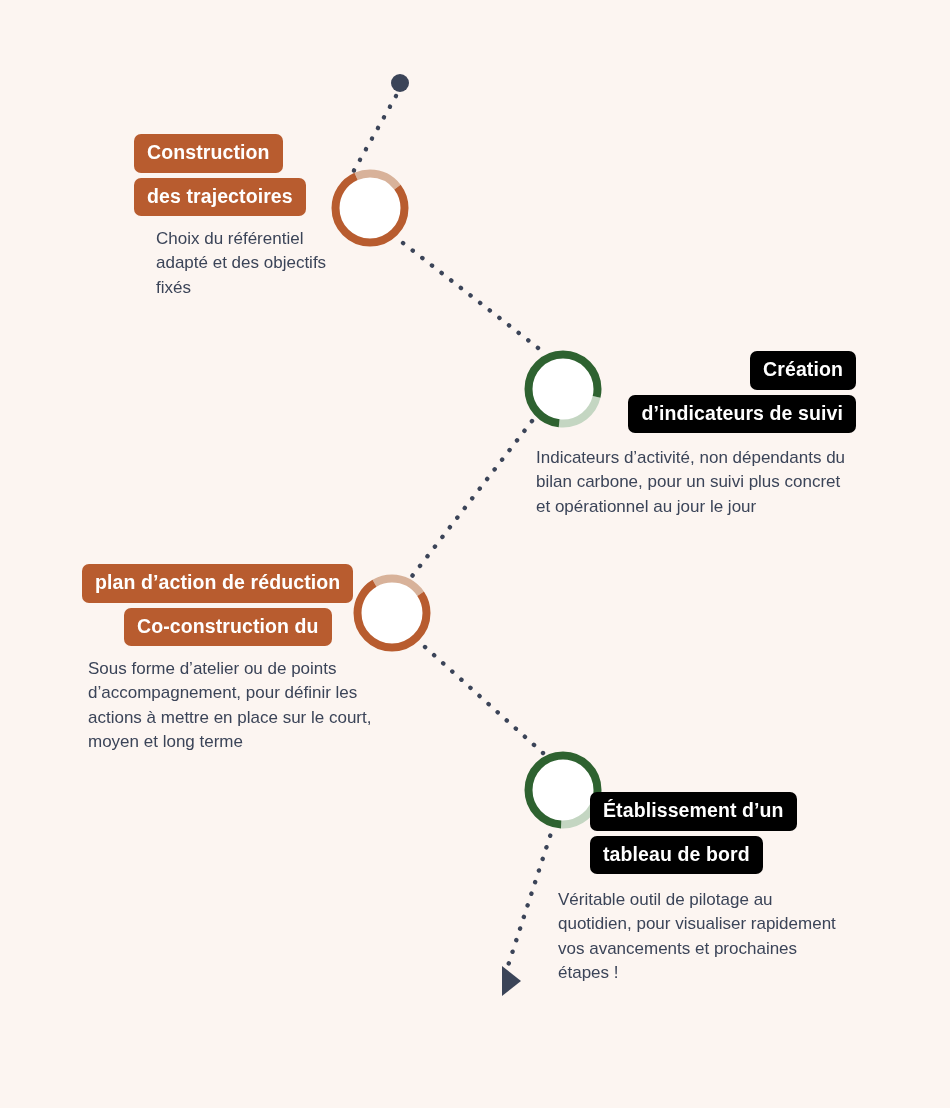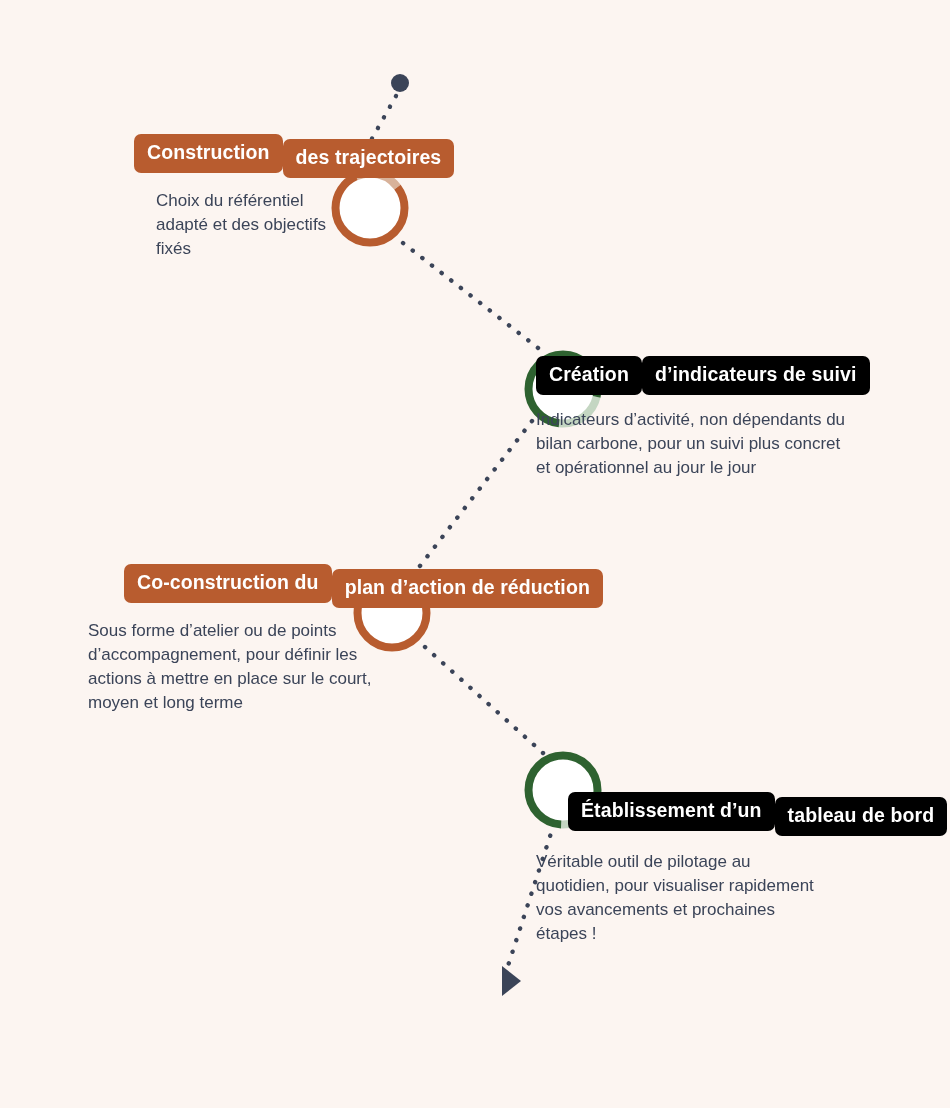--- a/index.html
+++ b/index.html
@@ -41,21 +41,21 @@
   }
 
   
   .step-block {
     position: absolute;
     z-index: 3;
   }
 
   .badges {
     display: flex;
-    flex-direction: row;
+    flex-direction: column;
     align-items: flex-start;
   }
   .badges.align-right {
     align-items: flex-end;
   }
 
   .badge {
     display: inline-block;
     color: #ffffff;
     font-weight: bold;
@@ -92,21 +92,21 @@
   #block-2 { left: 536px; top: 351px; width: 320px; }
   #block-2 .step-desc { width: 320px; margin-top: 13px; }
 
   
   #ring-3 { left: 350px; top: 571px; }
   #block-3 { left: 82px; top: 564px; width: 308px; }
   #block-3 .step-desc { width: 298px; margin-left: 6px; }
 
   
   #ring-4 { left: 521px; top: 748px; }
-  #block-4 { left: 568px; top: 792px; width: 224px; }
+  #block-4 { left: 590px; top: 792px; width: 224px; }
   #block-4 .step-desc { width: 288px; margin-left: -32px; margin-top: 14px; }
 
   
   .nosel { -webkit-user-select: none; user-select: none; }
 </style>
 </head>
 <body>
 
 <div id="stage">
 
@@ -159,22 +159,22 @@
   </div>
 
   <svg id="ring-3" class="step-ring" width="84" height="84" viewBox="0 0 84 84">
     <circle cx="42" cy="42" r="34.5" fill="#ffffff"></circle>
     <circle cx="42" cy="42" r="34.5" fill="none" stroke="#d8b29a" stroke-width="8" stroke-dasharray="52 165" stroke-dashoffset="-144"></circle>
     <circle cx="42" cy="42" r="34.5" fill="none" stroke="#b85c2f" stroke-width="8" stroke-dasharray="165 52" stroke-dashoffset="-196"></circle>
   </svg>
 
   <div id="block-3" class="step-block nosel">
     <div class="badges">
+      <span class="badge orange">plan d’action de réduction</span>
       <span class="badge orange" style="margin-left:42px">Co-construction du</span>
-      <span class="badge orange">plan d’action de réduction</span>
     </div>
     <div class="step-desc">Sous forme d’atelier ou de points d’accompagnement, pour définir les actions à mettre en place sur le court, moyen et long terme</div>
   </div>
 
   <svg id="ring-4" class="step-ring" width="84" height="84" viewBox="0 0 84 84">
     <circle cx="42" cy="42" r="34.5" fill="#ffffff"></circle>
     <circle cx="42" cy="42" r="34.5" fill="none" stroke="#c4d6c2" stroke-width="8" stroke-dasharray="50 167" stroke-dashoffset="-6"></circle>
     <circle cx="42" cy="42" r="34.5" fill="none" stroke="#2e6230" stroke-width="8" stroke-dasharray="167 50" stroke-dashoffset="-56"></circle>
   </svg>
 

